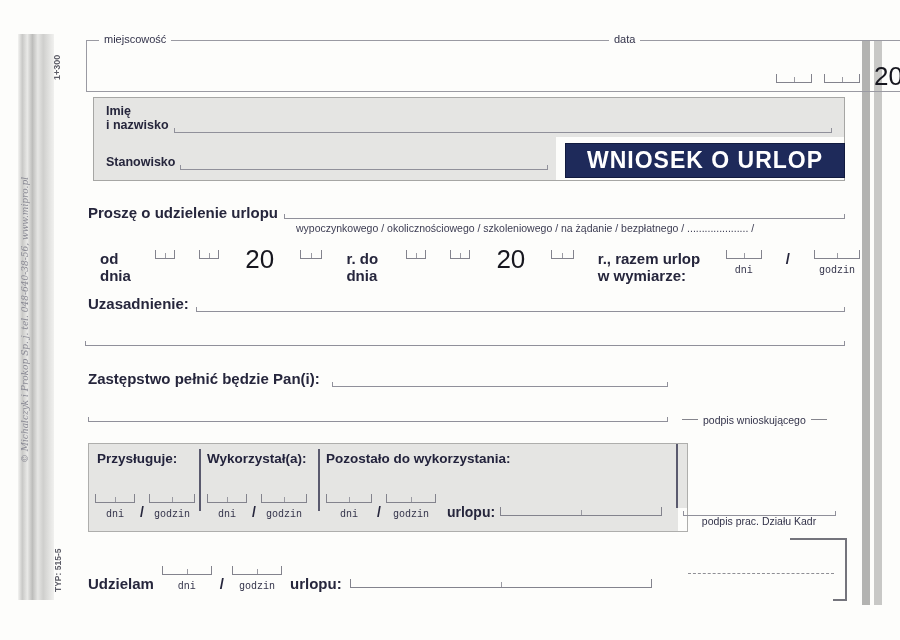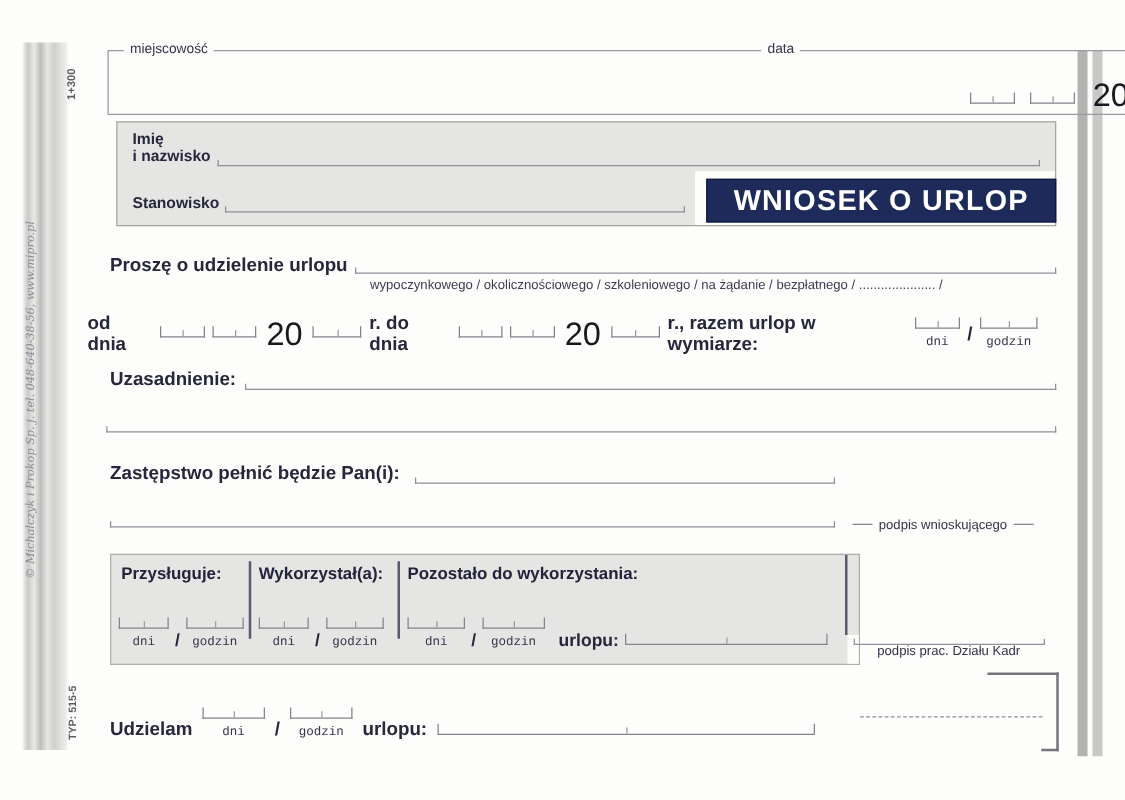--- a/index.html
+++ b/index.html
@@ -47,21 +47,21 @@
   .nst{position:absolute;left:12px;top:57px;font-size:12.5px;font-weight:700;}
 
   
   .banner{position:absolute;left:565px;top:143px;width:280px;height:35px;background:#1e2a5a;
           border:1px solid #111a3e;box-sizing:border-box;display:flex;align-items:center;justify-content:center;
           color:#ffffff;font-size:23px;font-weight:700;letter-spacing:1px;}
 
   
   .lead{left:88px;top:204px;font-size:15px;font-weight:700;}
   .types{left:296px;top:222px;width:561px;font-size:10.5px;color:#3c3c52;}
-  .drow{left:70px;top:250px;width:760px;display:flex;align-items:center;gap:6px;
+  .drow{left:100px;top:250px;width:760px;display:flex;align-items:flex-start;gap:24px;
         font-size:15px;font-weight:700;color:#26263c;}
   .drow .tb{margin-bottom:4px;}
 
   
   .siglab{display:flex;align-items:center;gap:5px;font-size:10.5px;color:#33334a;white-space:nowrap;}
   .siglab .seg{width:16px;border-top:1px solid #85858d;height:1px;}
 
   
   .grid{position:absolute;left:88px;top:443px;width:600px;height:89px;background:#e5e5e3;
         border:1px solid #aeaeac;box-sizing:border-box;}

